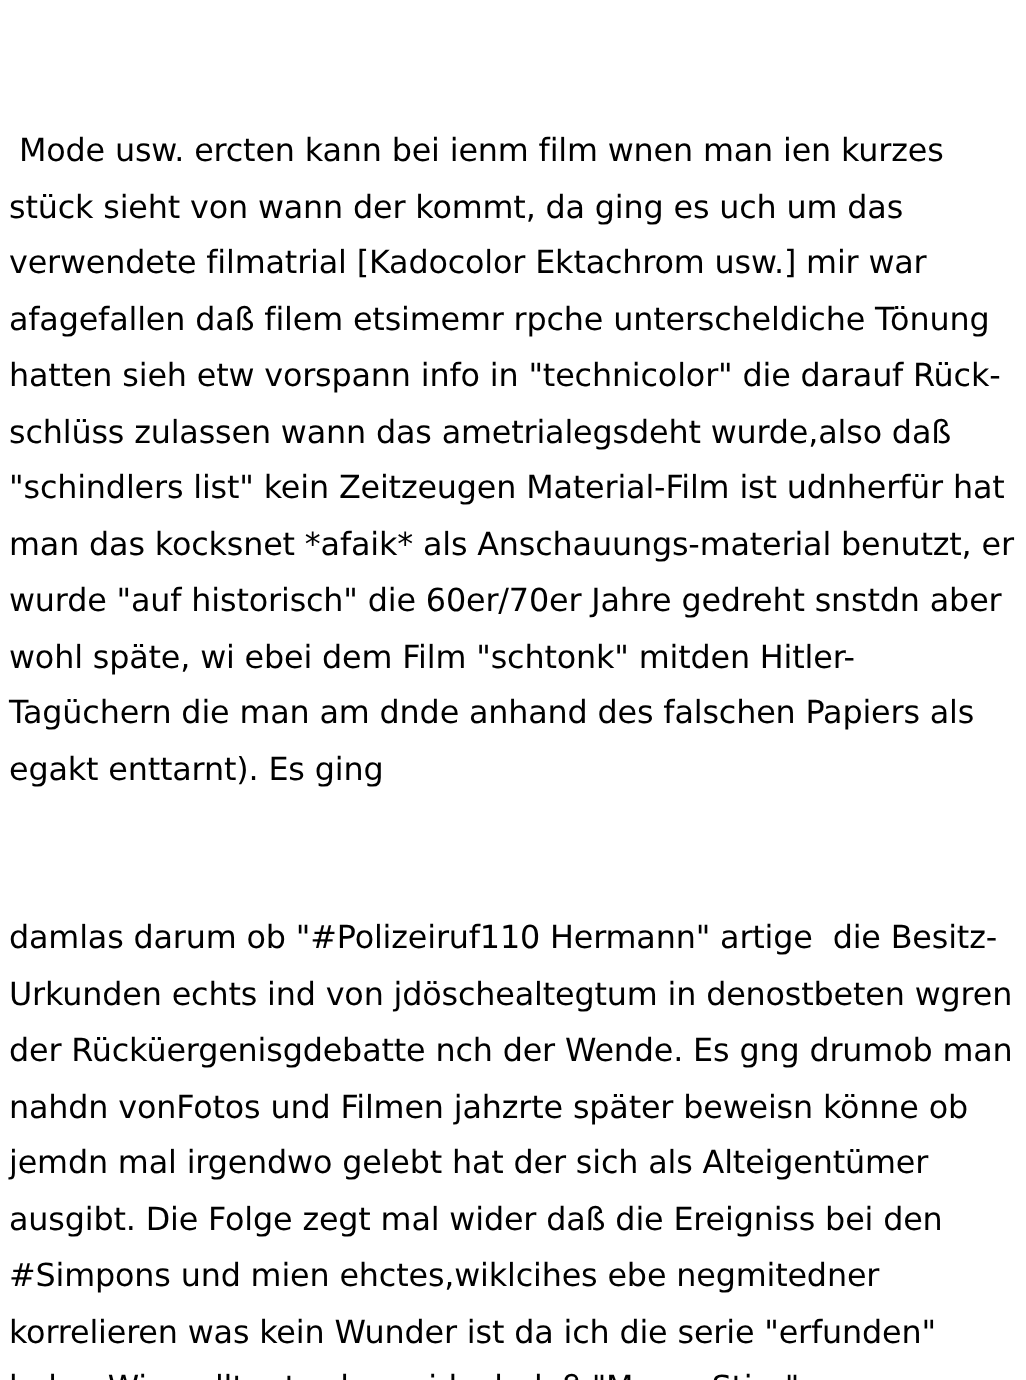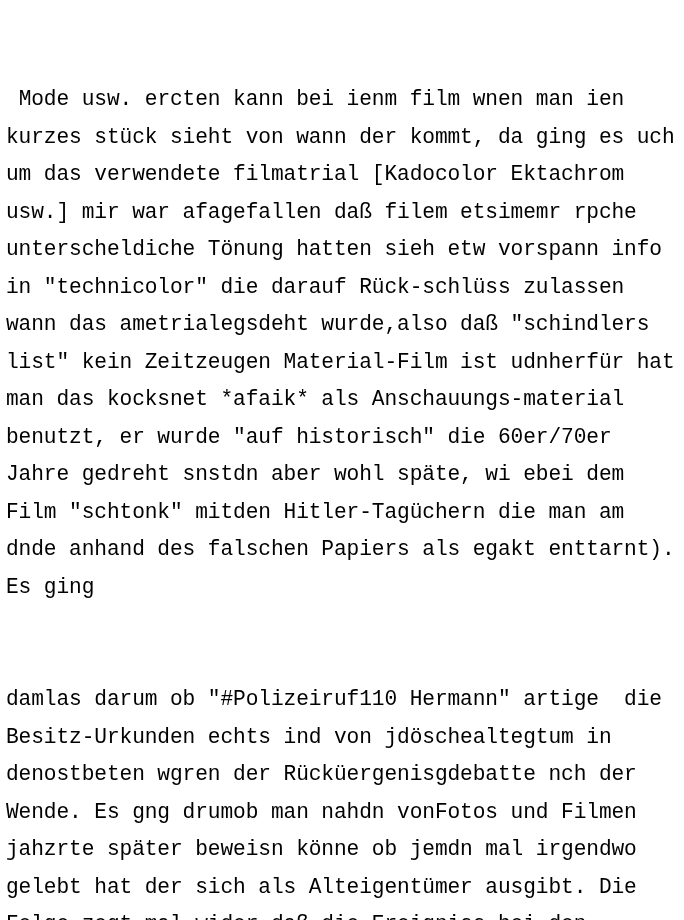--- a/index.html
+++ b/index.html
@@ -24,21 +24,20 @@
     color: #000000;
     font-family: "DejaVu Sans", sans-serif;
     font-size: 21.2px;
     line-height: 37.5px;
     letter-spacing: -0.1px;
     white-space: pre-wrap;
     word-spacing: 0px;
   }
   .para {
     margin: 0;
-    font-family: Liberation Mono, monospace;
   }
   .para + .para {
     margin-top: 0;
   }
 </style>
 </head>
 <body>
 
 <div class="page">
   <div class="text-body">

